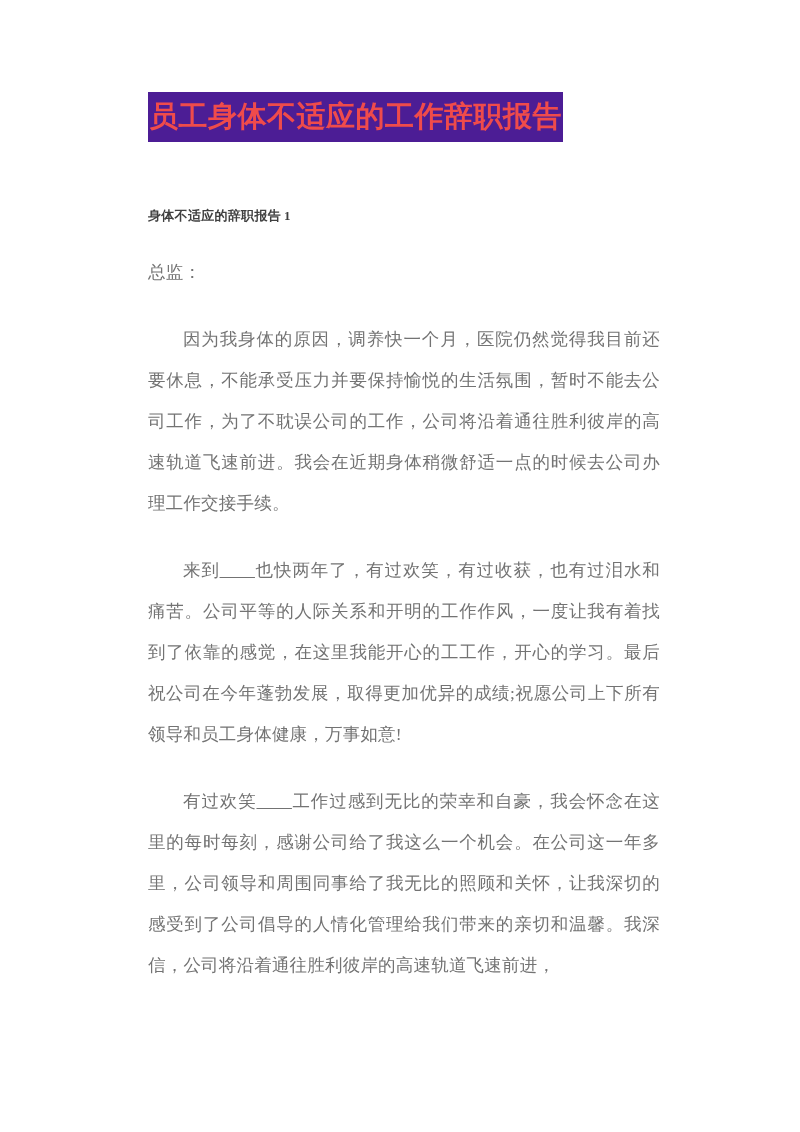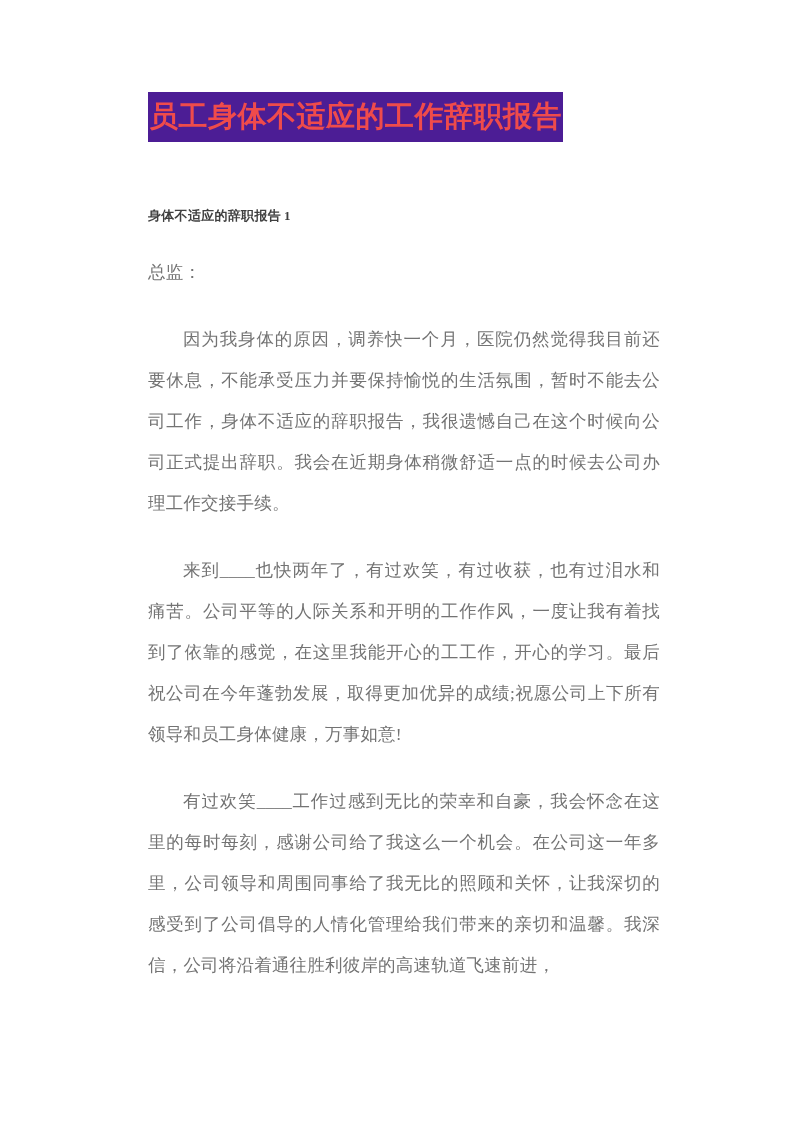--- a/index.html
+++ b/index.html
@@ -83,40 +83,41 @@
   }
   p.body-para {
     margin-top: 26px;
     text-indent: 2em;
   }
   p.body-para:last-child {
     margin-bottom: 0;
   }
 
   .blank-fill {
+    text-decoration: underline;
     letter-spacing: 0;
   }
 </style>
 </head>
 <body>
 
 <div class="page">
   <div class="content">
 
     <div class="doc-title-wrap">
       <span class="doc-title">员工身体不适应的工作辞职报告</span>
     </div>
 
     <div class="section-heading">
       <span>身体不适应的辞职报告</span><span class="num">1</span>
     </div>
 
     <p class="body-line">总监：</p>
 
 
-    <p class="body-para">因为我身体的原因，调养快一个月，医院仍然觉得我目前还要休息，不能承受压力并要保持愉悦的生活氛围，暂时不能去公司工作，身体不适应的辞职报告，我很遗憾自己在这个时候向公司正式提出辞职。我会在近期身体稍微舒适一点的时候去公司办理工作交接手续。</p>
+    <p class="body-para">因为我身体的原因，调养快一个月，医院仍然觉得我目前还要休息，不能承受压力并要保持愉悦的生活氛围，暂时不能去公司工作，为了不耽误公司的工作，公司将沿着通往胜利彼岸的高速轨道飞速前进。我会在近期身体稍微舒适一点的时候去公司办理工作交接手续。</p>
 
     <p class="body-para"><span>来到</span><span class="blank-fill">____</span><span>也快两年了，有过欢笑，有过收获，也有过泪水和痛苦。公司平等的人际关系和开明的工作作风，一度让我有着找到了依靠的感觉，在这里我能开心的工工作，开心的学习。最后祝公司在今年蓬勃发展，取得更加优异的成绩;祝愿公司上下所有领导和员工身体健康，万事如意!</span></p>
 
     <p class="body-para"><span>有过欢笑</span><span class="blank-fill">____</span><span>工作过感到无比的荣幸和自豪，我会怀念在这里的每时每刻，感谢公司给了我这么一个机会。在公司这一年多里，公司领导和周围同事给了我无比的照顾和关怀，让我深切的感受到了公司倡导的人情化管理给我们带来的亲切和温馨。我深信，公司将沿着通往胜利彼岸的高速轨道飞速前进，</span></p>
 
   </div>
 </div>
 
 </body></html>

